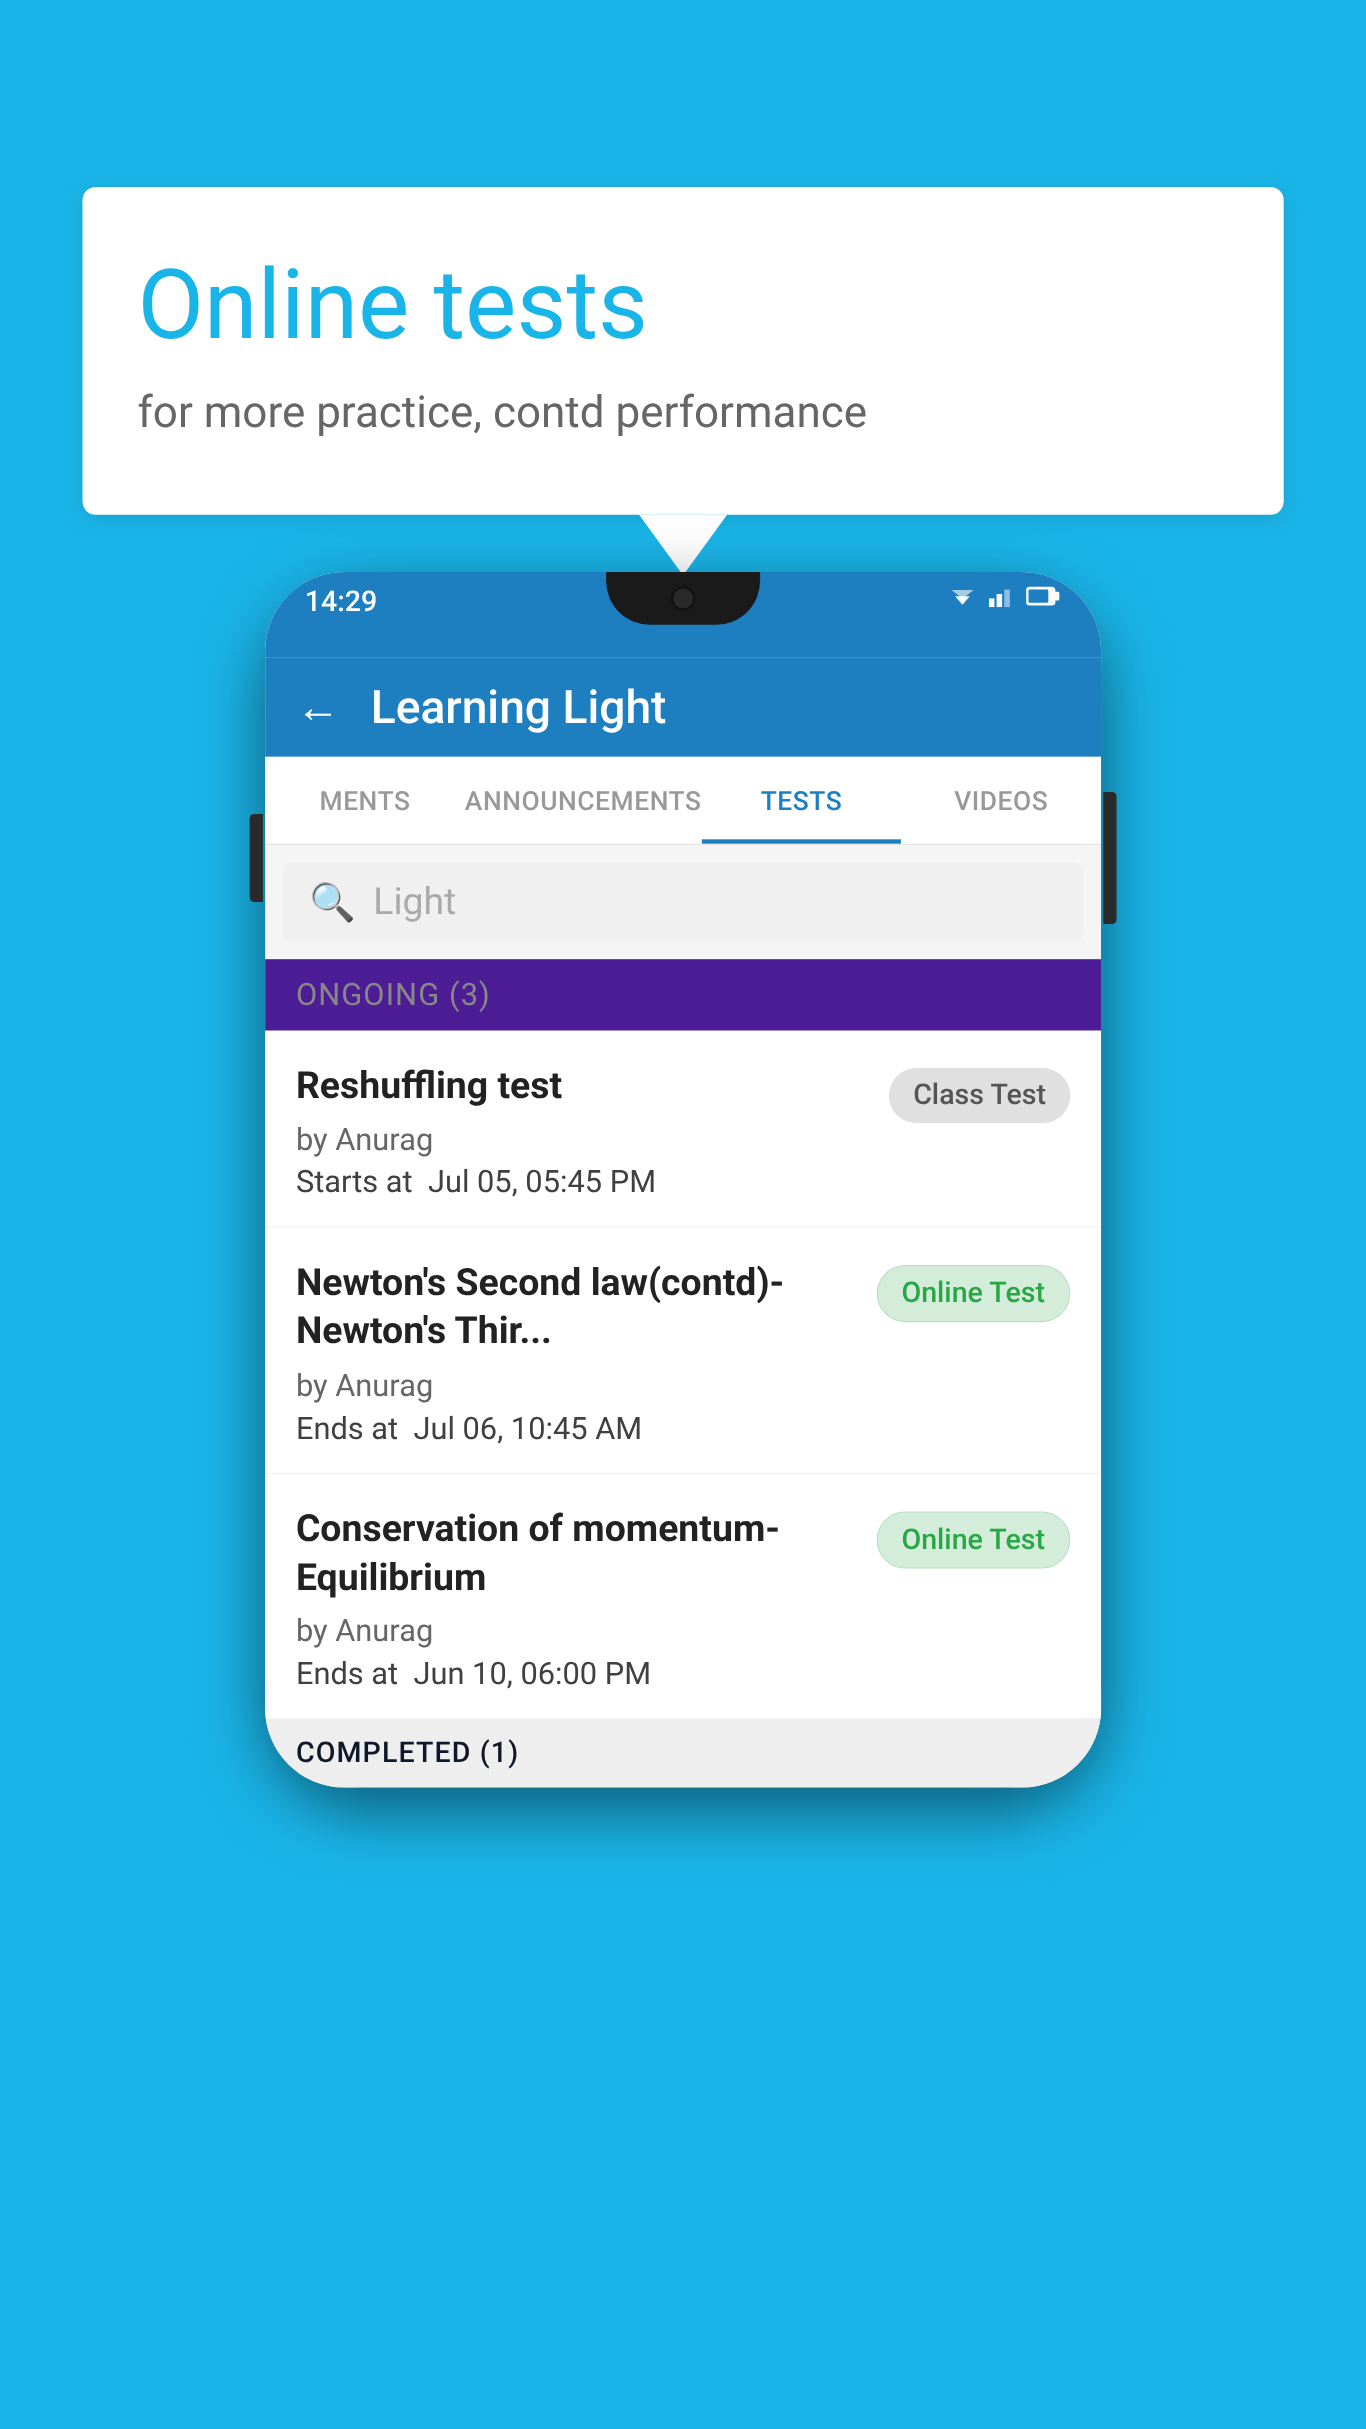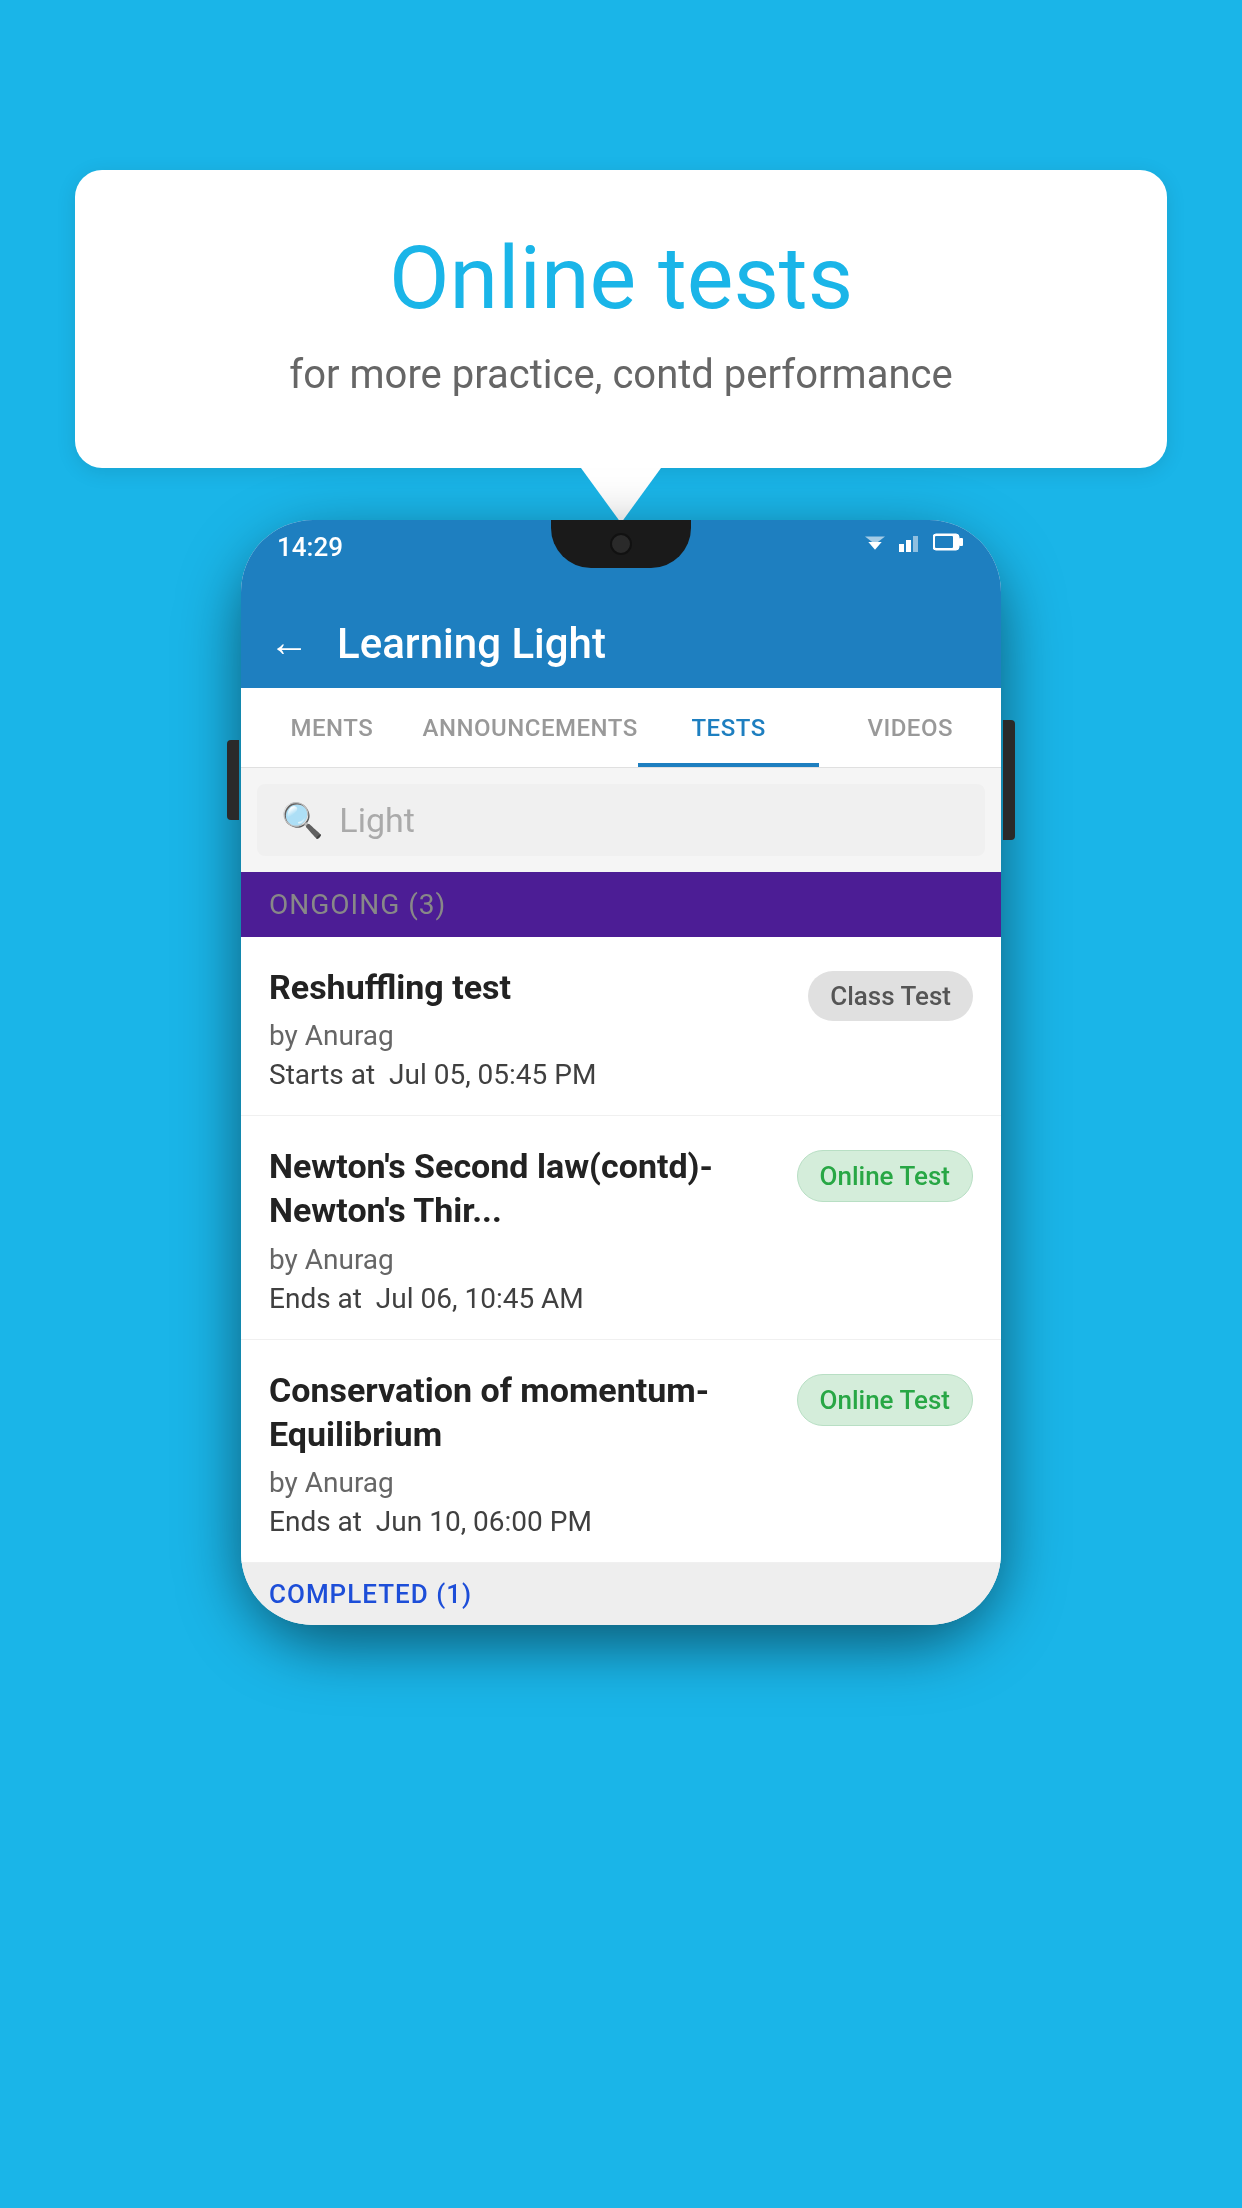--- a/index.html
+++ b/index.html
@@ -13,23 +13,23 @@
       position: relative;
     }
 
     
     .speech-bubble {
       position: absolute;
       top: 170px;
       left: 75px;
       right: 75px;
       background: white;
-      border-radius: 27px;
+      border-radius: 12px;
       padding: 60px 50px 70px;
-      text-align: center;
+      text-align: left;
       box-shadow: 0 4px 20px rgba(0,0,0,0.1);
     }
 
     .speech-bubble::after {
       content: '';
       position: absolute;
       bottom: -55px;
       left: 50%;
       transform: translateX(-50%);
       width: 0;
@@ -298,21 +298,21 @@
       color: #28a745;
       border: 1px solid #b8dfc4;
     }
 
     
     .completed-header {
       background: #eeeeee;
       padding: 16px 28px;
       font-size: 26px;
       font-weight: 500;
-      color: #1d4ed8;
+      color: #0f172a;
       letter-spacing: 1px;
     }
   </style>
 </head>
 <body>
 
 <div class="speech-bubble">
   <div class="bubble-title">Online tests</div>
   <div class="bubble-subtitle">for more practice, contd performance</div>
 </div>

